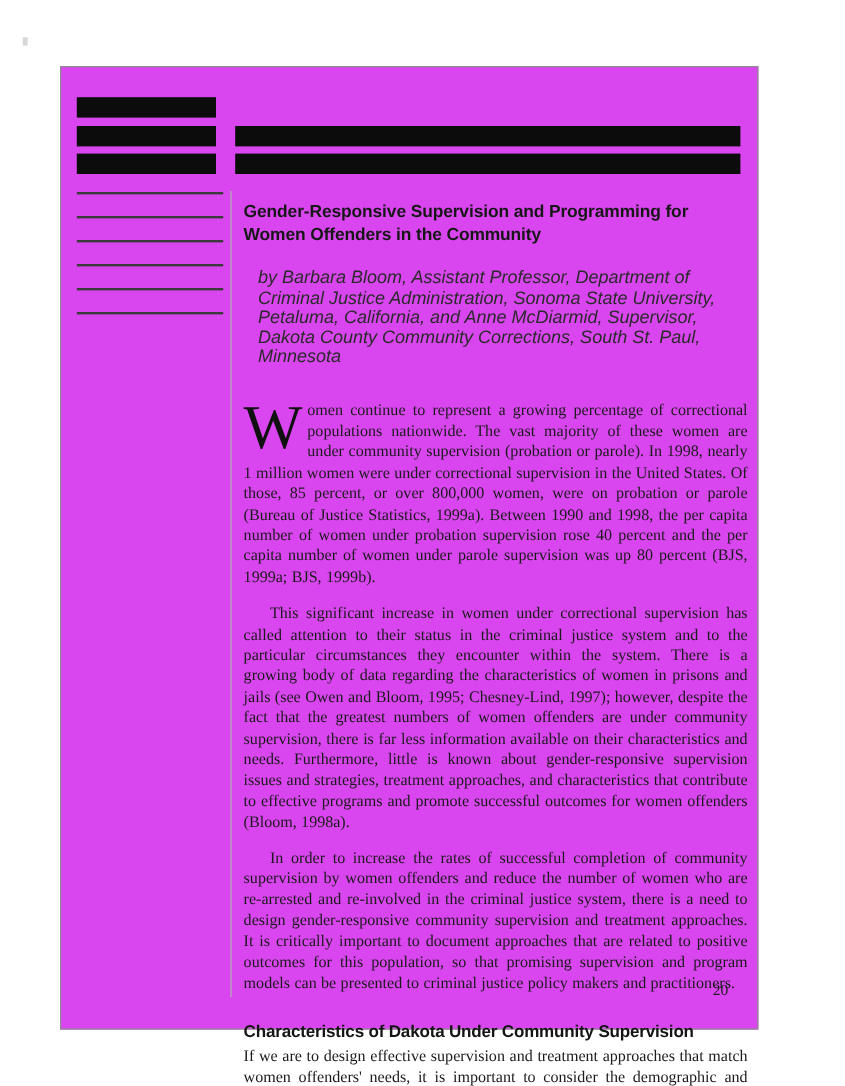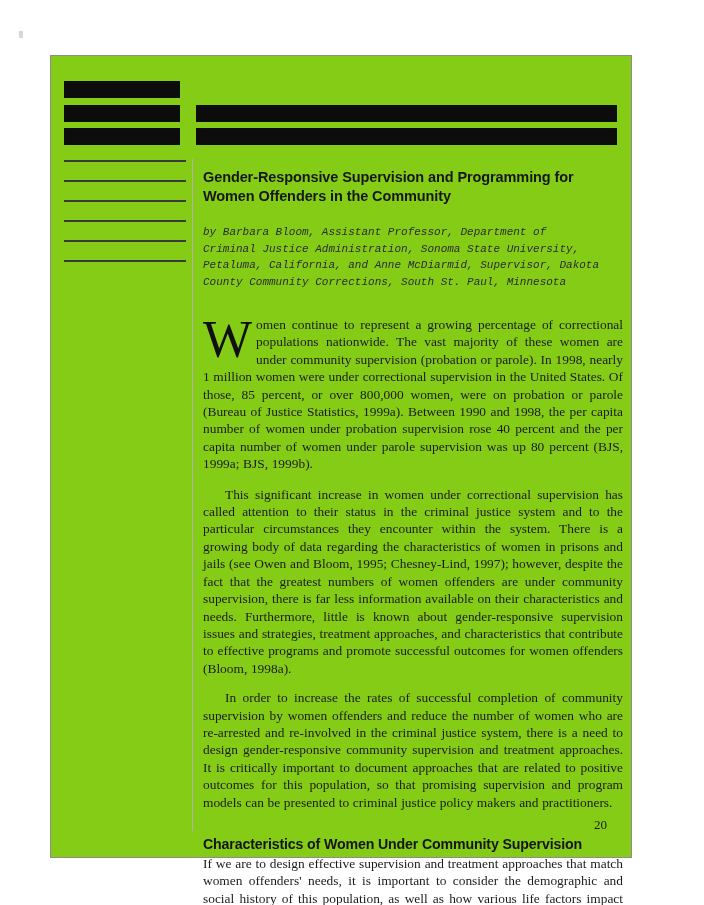--- a/index.html
+++ b/index.html
@@ -17,21 +17,21 @@
     -webkit-font-smoothing: antialiased;
   }
 
   
   #scan-sheet {
     position: absolute;
     left: 50px;
     top: 55px;
     width: 582px;
     height: 803px;
-    background: #84cc16;
+    background: #d946ef;
     border: 1px solid #8d8d8d;
     box-sizing: border-box;
     box-shadow: 0 0 0 0 rgba(0,0,0,0);
   }
 
   
   #scan-speck {
     position: absolute;
     left: 19px;
     top: 31px;
@@ -90,26 +90,26 @@
     font-weight: bold;
     font-size: 14.5px;
     line-height: 19px;
     color: #171717;
     letter-spacing: -0.1px;
     margin: 0 0 18px 0;
     width: 372px;
   }
 
   #article-byline {
-    font-family: Liberation Mono, monospace;
+    font-family: Liberation Sans, sans-serif;
     font-style: italic;
-    font-size: 11px;
+    font-size: 15px;
     line-height: 16.5px;
     color: #2b2b2b;
-    margin: 0 0 26px 0;
+    margin: 0 0 26px 12px;
     width: 400px;
   }
 
   .body-par {
     font-family: "Liberation Serif", serif;
     font-size: 13.4px;
     line-height: 17.4px;
     color: #1b1b1b;
     text-align: justify;
     margin: 0 0 12px 0;
@@ -182,21 +182,21 @@
     <h1 id="article-title">Gender-Responsive Supervision and Programming for Women Offenders in the Community</h1>
 
     <p id="article-byline">by Barbara Bloom, Assistant Professor, Department of Criminal Justice Administration, Sonoma State University, Petaluma, California, and Anne McDiarmid, Supervisor, Dakota County Community Corrections, South St. Paul, Minnesota</p>
 
     <p class="body-par" id="par-lede"><span class="dropcap">W</span><span>omen continue to represent a growing percentage of correctional populations nationwide. The vast majority of these women are under community supervision (probation or parole). In 1998, nearly 1 million women were under correctional supervision in the United States. Of those, 85 percent, or over 800,000 women, were on probation or parole (Bureau of Justice Statistics, 1999a). Between 1990 and 1998, the per capita number of women under probation supervision rose 40 percent and the per capita number of women under parole supervision was up 80 percent (BJS, 1999a; BJS, 1999b).</span></p>
 
     <p class="body-par">This significant increase in women under correctional supervision has called attention to their status in the criminal justice system and to the particular circumstances they encounter within the system. There is a growing body of data regarding the characteristics of women in prisons and jails (see Owen and Bloom, 1995; Chesney-Lind, 1997); however, despite the fact that the greatest numbers of women offenders are under community supervision, there is far less information available on their characteristics and needs. Furthermore, little is known about gender-responsive supervision issues and strategies, treatment approaches, and characteristics that contribute to effective programs and promote successful outcomes for women offenders (Bloom, 1998a).</p>
 
     <p class="body-par">In order to increase the rates of successful completion of community supervision by women offenders and reduce the number of women who are re-arrested and re-involved in the criminal justice system, there is a need to design gender-responsive community supervision and treatment approaches. It is critically important to document approaches that are related to positive outcomes for this population, so that promising supervision and program models can be presented to criminal justice policy makers and practitioners.</p>
 
-    <h2 id="section-heading">Characteristics of Women Under Community Supervision</h2>
+    <h2 id="section-heading">Characteristics of Dakota Under Community Supervision</h2>
 
     <p class="body-par no-indent">If we are to design effective supervision and treatment approaches that match women offenders' needs, it is important to consider the demographic and social history of this population, as well as how various life factors impact their patterns of offending.</p>
 
   </div>
 
   <div id="page-number">20</div>
 
 </div>
 
 </body></html>

